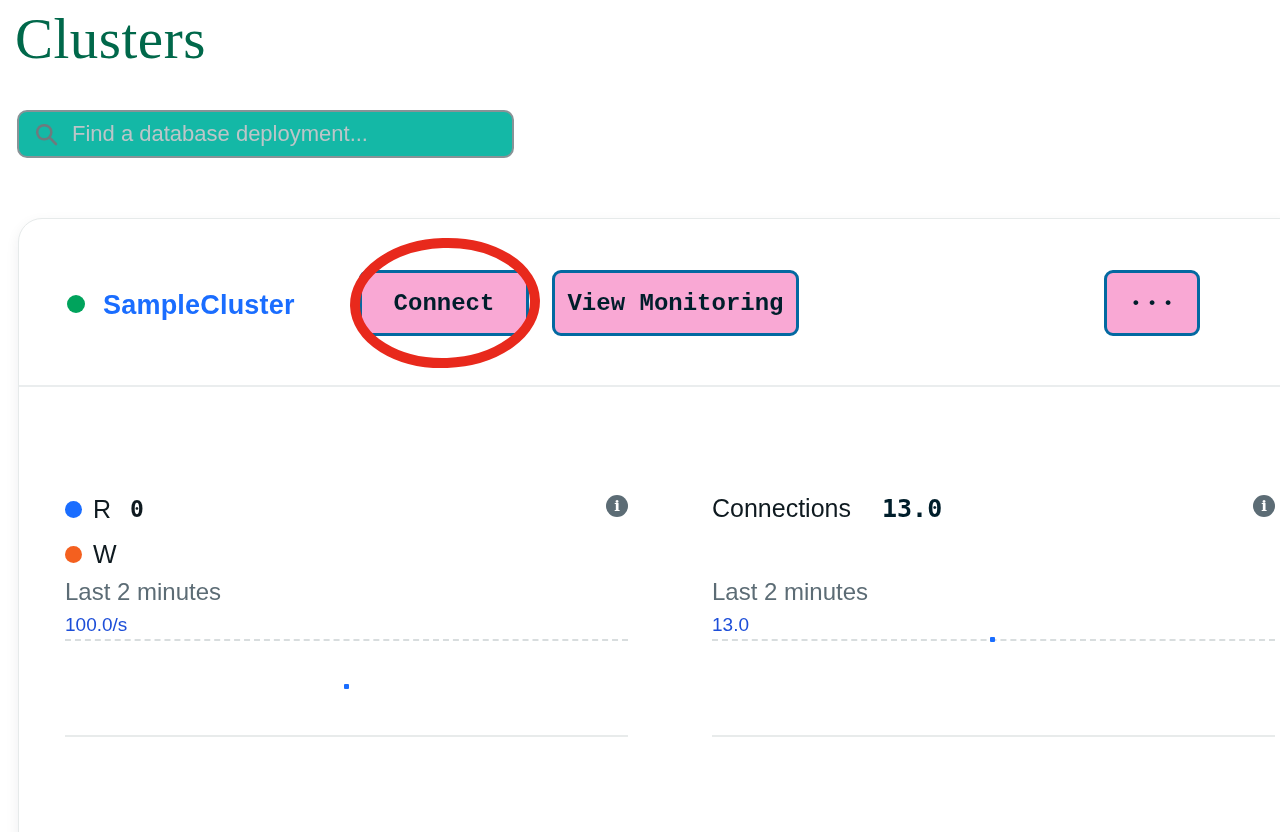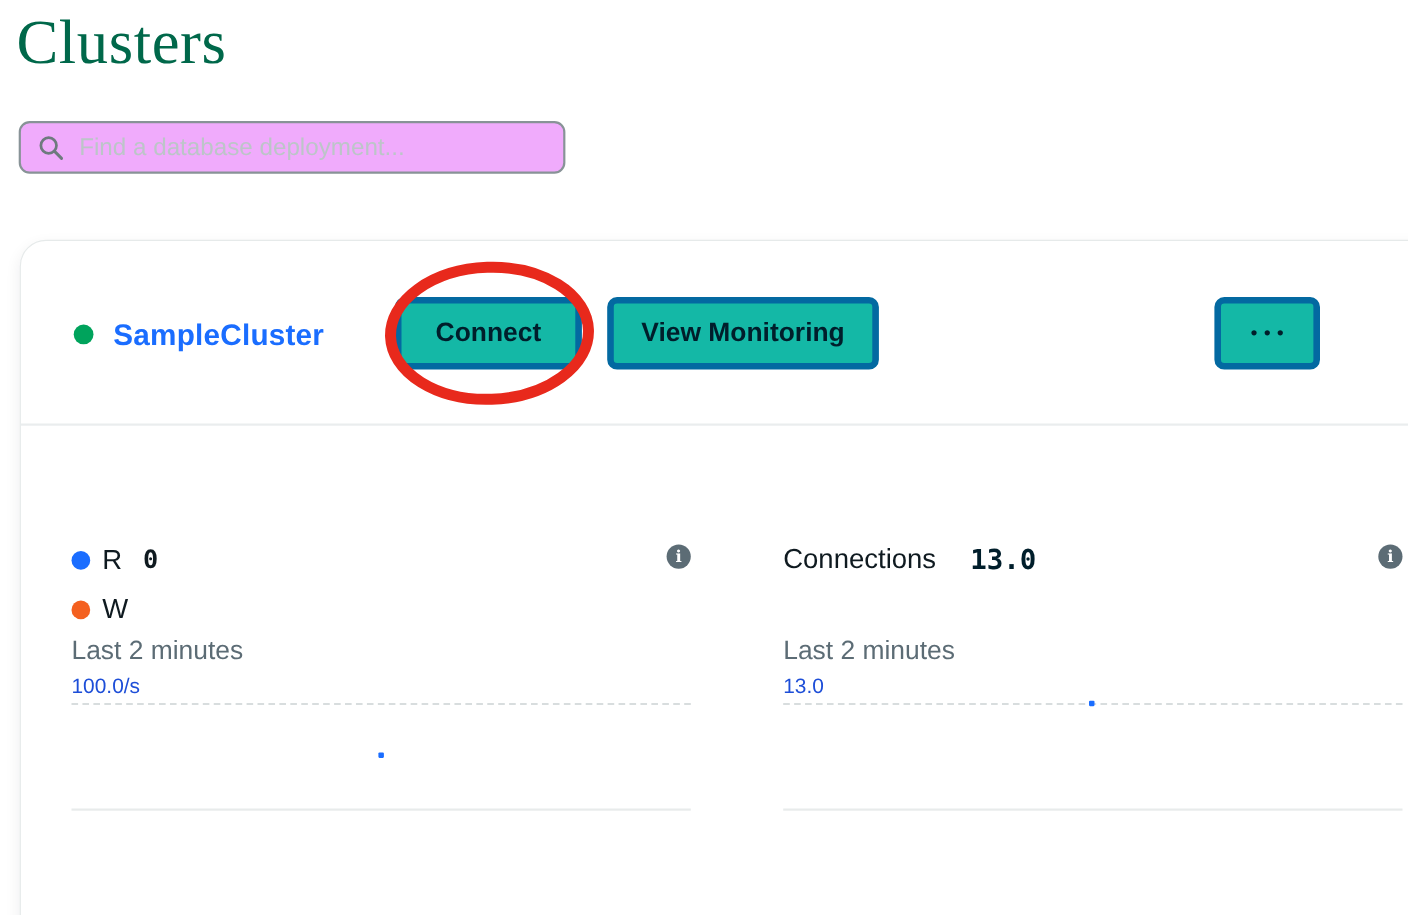--- a/index.html
+++ b/index.html
@@ -6,41 +6,41 @@
   html,body { width:1280px; height:832px; background:#ffffff; overflow:hidden;
               font-family:"Liberation Sans", sans-serif; color:#001E2B; }
   .stage { position:relative; width:1280px; height:588px; }
 
   
   .page-title { position:absolute; left:15px; top:6px; font-family:"Liberation Serif", serif;
                 font-weight:400; font-size:57px; color:#00684A; letter-spacing:0.5px; }
 
   
   .searchbox { position:absolute; left:17px; top:110px; width:497px; height:48px;
-               border:2px solid #889397; border-radius:10px; background:#f0abfc;
+               border:2px solid #889397; border-radius:10px; background:#14b8a6;
                display:flex; align-items:center; padding:0 14px; gap:12px; }
   .searchbox input { border:none; outline:none; flex:1; font-size:22px;
                      font-family:"Liberation Sans", sans-serif; color:#3A4548; background:transparent; }
   .searchbox input::placeholder { color:#BCC5C8; }
 
   
   .card { position:absolute; left:18px; top:218px; width:1272px; height:640px;
           background:#ffffff; border:1px solid #E6EAEA; border-radius:24px 0 0 0;
           box-shadow:0 5px 14px rgba(0,30,43,0.07); }
   .card-divider { position:absolute; left:0; top:166px; width:100%; height:0;
                   border-top:2px solid #EAEDEE; }
 
   .status-dot { position:absolute; left:48px; top:76px; width:18px; height:18px;
                 border-radius:50%; background:#00A35C; }
   .cluster-name { position:absolute; left:84px; top:71px; font-size:27px; font-weight:700;
                   color:#1A6DFF; letter-spacing:0.2px; }
 
-  .btn { position:absolute; top:51px; height:66px; background:#14b8a6;
-         border:6px solid #0369a1; border-radius:9px; color:#001E2B;
-         font-family:Liberation Sans, sans-serif; font-size:24px; font-weight:600;
+  .btn { position:absolute; top:51px; height:66px; background:#f9a8d4;
+         border:3px solid #0369a1; border-radius:9px; color:#001E2B;
+         font-family:Liberation Mono, monospace; font-size:24px; font-weight:600;
          display:flex; align-items:center; justify-content:center; cursor:pointer; }
   .btn-connect  { left:340px; width:170px; }
   .btn-monitor  { left:520px; width:247px;margin-left:13px; }
   .btn-browse   { left:783px; width:285px; }
   .btn-more     { left:1085px; width:96px; font-size:17px; letter-spacing:6px;
                   font-weight:700; padding-left:6px; }
 
   
   .annotation { position:absolute; left:326px; top:12px; width:204px; height:144px;
                 pointer-events:none; z-index:5; }

